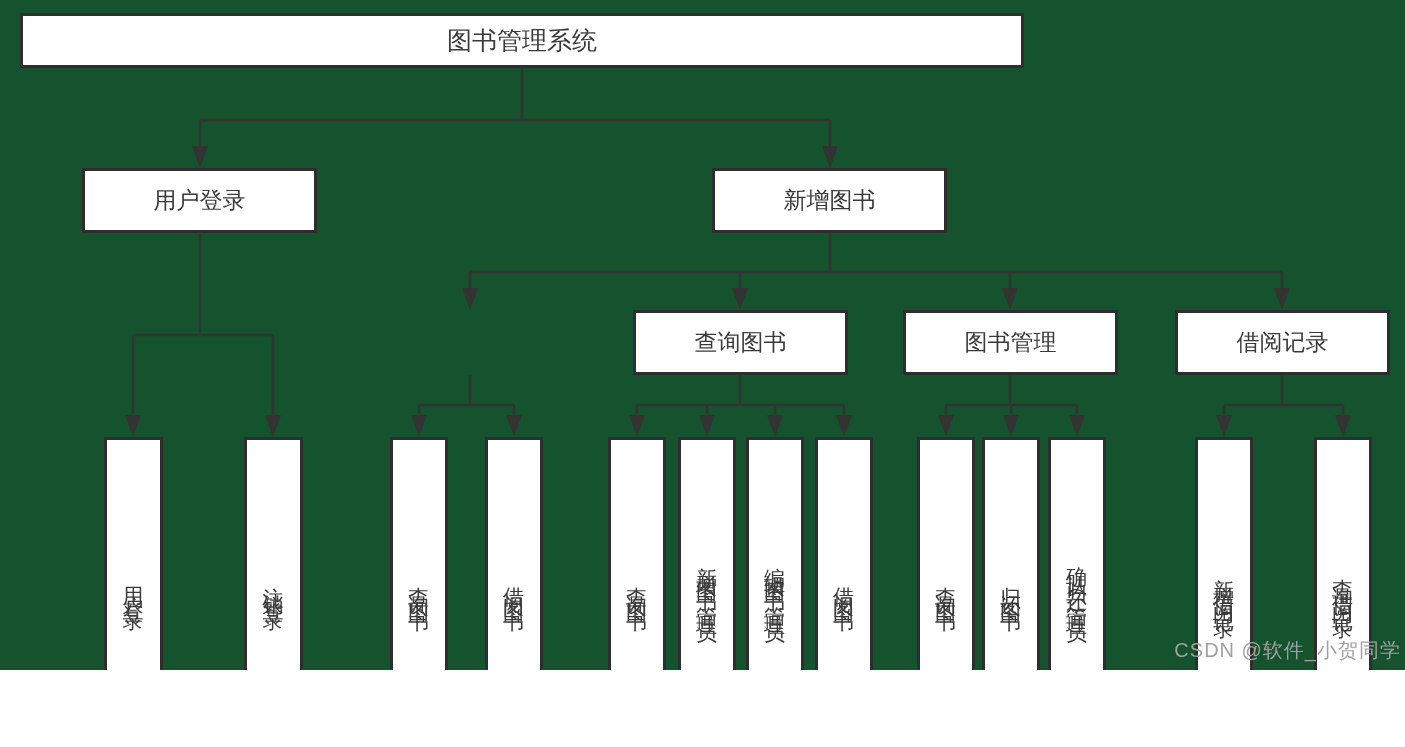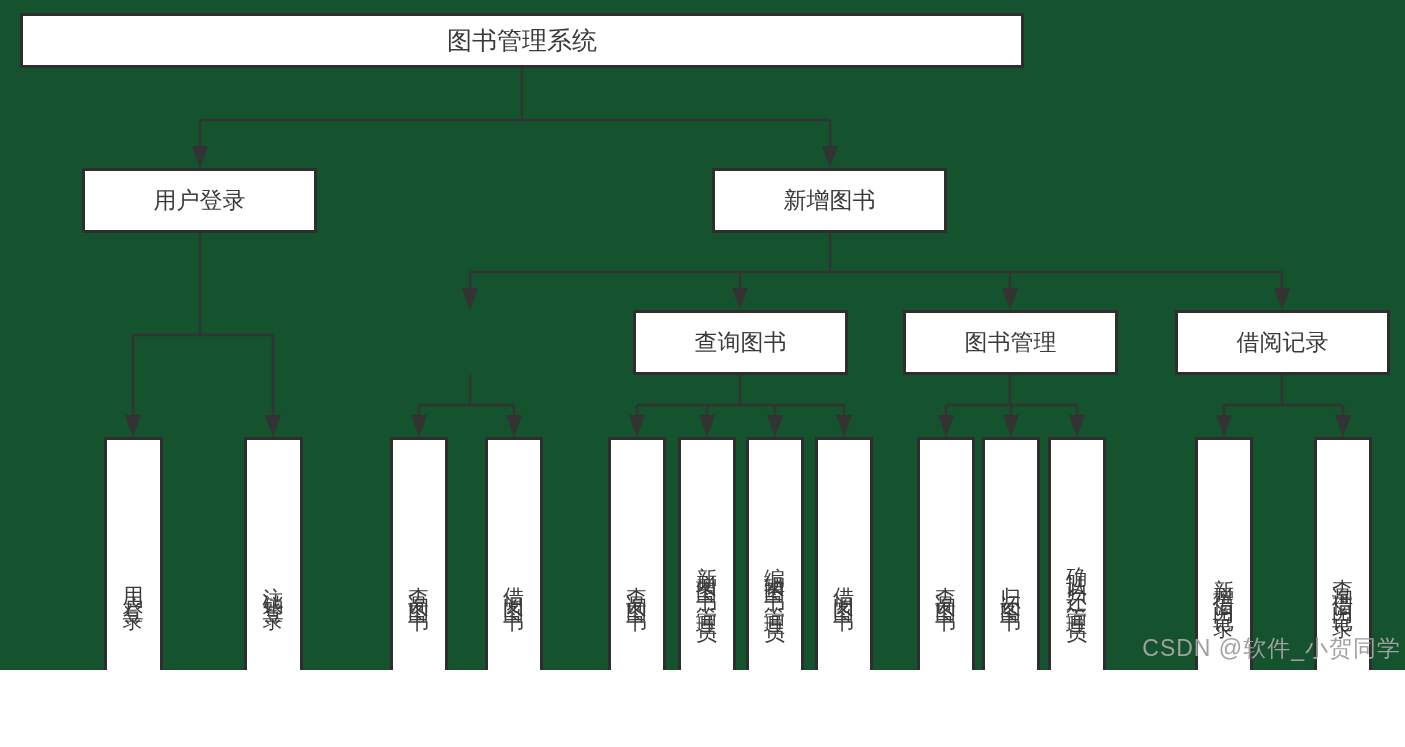--- a/index.html
+++ b/index.html
@@ -27,21 +27,21 @@
     writing-mode:vertical-rl;
     text-orientation:mixed;
     letter-spacing:8px;
     font-size:21px;
     line-height:1;
     white-space:nowrap;
   }
   #watermark{
     position:absolute;
     right:4px;bottom:6px;
-    font-size:23px;
+    font-size:20px;
     letter-spacing:1px;
     color:#a0a0a0;
     z-index:5;
     pointer-events:none;
   }
 </style>
 </head>
 <body>
 
 <div id="stage">

